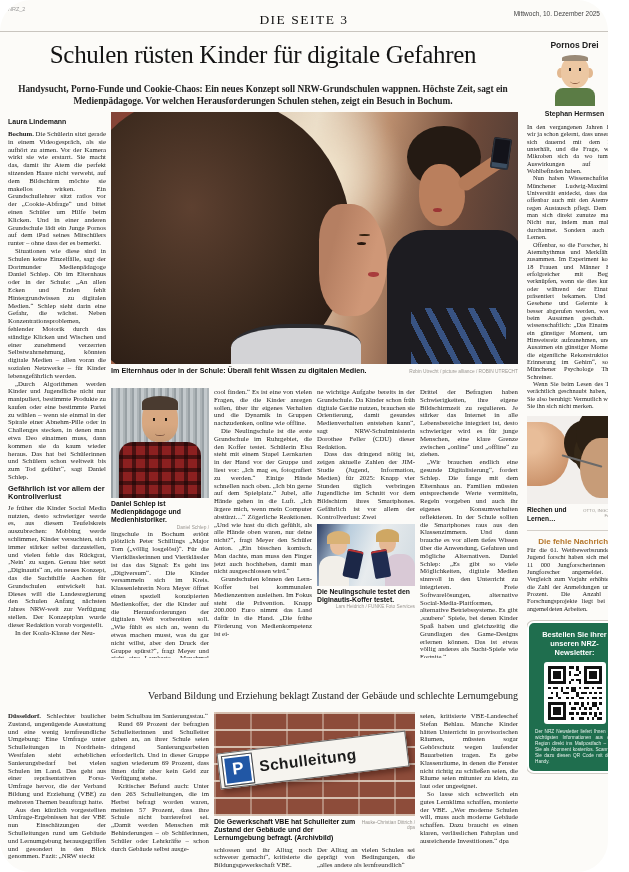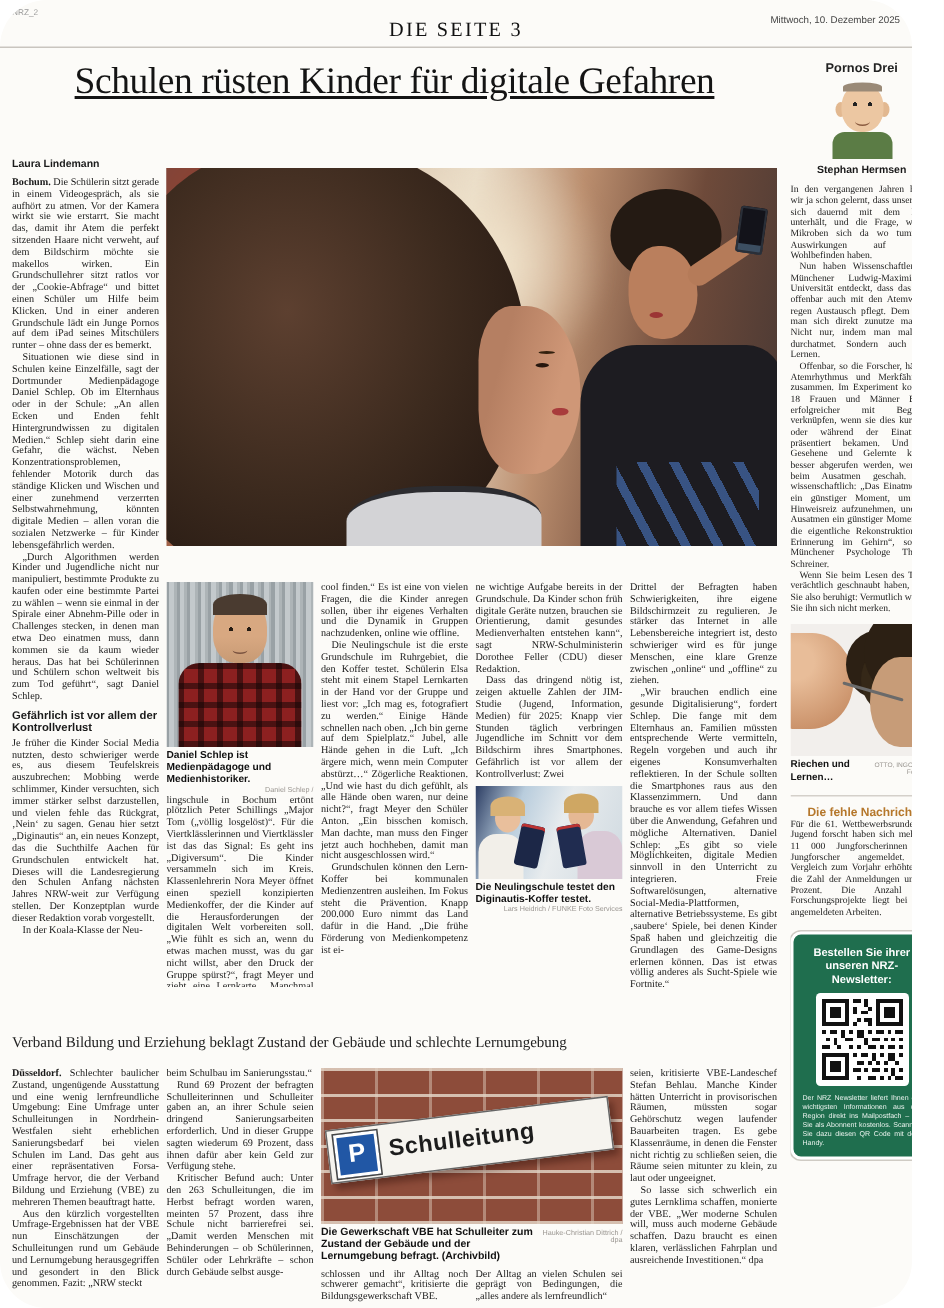--- a/index.html
+++ b/index.html
@@ -6,21 +6,21 @@
   .page{position:relative;width:608px;height:872px;background:#fcfbf8;overflow:hidden;
         font-family:"Liberation Serif",serif;color:#1a1a1a;-webkit-hyphens:auto;hyphens:auto;border-radius:31px;}
   
   .edition{position:absolute;left:8px;top:6px;font:5.5px "Liberation Sans",sans-serif;color:#999;}
   .pagetitle{position:absolute;left:0;top:12px;width:100%;text-align:center;
              font:13.5px "Liberation Serif",serif;letter-spacing:1.5px;color:#111;}
   .pagedate{position:absolute;right:8px;top:10px;font:6.5px "Liberation Sans",sans-serif;color:#444;}
   .head-rule{position:absolute;left:0;top:31px;width:629px;height:1px;background:#c9c5bf;}
   
   .headline{position:absolute;left:4px;top:40px;width:518px;margin:0;text-align:center;
-            font:normal 25px/30px "Liberation Serif",serif;color:#141414;letter-spacing:-.3px;white-space:nowrap;text-decoration:underline;}
+            font:normal 25px/30px "Liberation Serif",serif;color:#141414;letter-spacing:-.3px;white-space:nowrap;}
   .standfirst{position:absolute;left:16px;top:84px;width:494px;margin:0;text-align:center;
               font:bold 9.3px/11.8px "Liberation Serif",serif;color:#222;}
   .col{position:absolute;width:98px;overflow:hidden;}
   .col p{margin:0;font-size:6.8px;line-height:7.8px;text-align:justify;text-indent:7px;}
   .col p.nofl{text-indent:0;}
   .byline{font:bold 7px "Liberation Sans",sans-serif;margin:0 0 5px;}
   .crosshead{margin:4px 0 2px;font:bold 7.5px/8.5px "Liberation Sans",sans-serif;}
   .lead{font-weight:bold;}
   figure{margin:0;}
   .caption{font:bold 6.8px/8.2px "Liberation Sans",sans-serif;color:#111;margin-top:2px;}
@@ -45,21 +45,21 @@
   .mp-woman-arm{left:344px;top:52px;width:56px;height:15px;border-radius:8px;background:#b57b59;transform:rotate(-34deg);}
   .mp-woman-body{left:276px;top:118px;width:135px;height:140px;border-radius:28% 18% 0 0;background:#1d1c21;}
   .mp-straps{left:300px;top:196px;width:95px;height:56px;opacity:.85;
      background:repeating-linear-gradient(62deg,#3d5d94 0 6px,#1d1c21 6px 19px);}
   .mp-phone{left:381px;top:26px;width:18px;height:31px;border-radius:2px;background:#13131a;transform:rotate(8deg);
      box-shadow:inset 0 0 0 1.5px #2a2f38,inset 0 -6px 0 #3c4e61;}
   .main-capbar{position:absolute;left:111px;top:367px;width:407px;display:flex;align-items:baseline;}
   .main-capbar .caption{font-size:7.2px;margin:0;}
   .main-capbar .credit{margin-left:auto;}
   
-  .c1{left:8px;top:106px;height:544px;}
+  .c1{left:8px;top:118px;height:544px;}
   .c2{left:111px;top:388px;height:270px;}
   .c3{left:214px;top:388px;height:270px;}
   .c4{left:317px;top:388px;height:270px;}
   .c5{left:420px;top:388px;height:270px;}
   
   .schlep{width:98px;height:110px;position:relative;overflow:hidden;margin-bottom:1px;
      background:repeating-linear-gradient(90deg,#99a1a5 0 2px,#c3c9cc 2px 5px,#adb4b7 5px 7px);}
   .sp{position:absolute;}
   .sp-head{left:31px;top:10px;width:36px;height:44px;border-radius:46% 46% 42% 42%;background:linear-gradient(#d8a881 60%,#c79a74);}
   .sp-hair{left:31px;top:8px;width:36px;height:14px;border-radius:50% 50% 0 0;background:#4a3b30;}
@@ -76,21 +76,21 @@
   .kp-h1{left:10px;top:7px;width:23px;height:13px;border-radius:50% 50% 0 0;background:#d9b276;}
   .kp-f2{left:62px;top:10px;width:17px;height:19px;border-radius:50%;background:#e5b894;}
   .kp-h2{left:59px;top:5px;width:23px;height:13px;border-radius:50% 50% 0 0;background:#cfa763;}
   .kp-c1{left:28px;top:26px;width:16px;height:28px;background:#1c2747;transform:rotate(12deg);border-radius:2px;box-shadow:inset 0 2px 0 #b33;}
   .kp-c2{left:56px;top:26px;width:16px;height:28px;background:#202c50;transform:rotate(-10deg);border-radius:2px;box-shadow:inset 0 2px 0 #b33;}
   .kp-body1{left:2px;top:32px;width:30px;height:30px;border-radius:40% 40% 0 0;background:#f2efe9;}
   .kp-body2{left:68px;top:30px;width:30px;height:32px;border-radius:40% 40% 0 0;background:#d9c9d6;}
   
   .u-headline{position:absolute;left:8px;top:658px;width:510px;margin:0;text-align:center;
      font:normal 20px/24px "Liberation Serif",serif;color:#141414;white-space:nowrap;}
-  .u-standfirst{position:absolute;left:8px;top:690px;width:510px;margin:0;text-align:left;
+  .u-standfirst{position:absolute;left:8px;top:690px;width:510px;margin:0;text-align:right;
      font:10px/12px "Liberation Serif",serif;color:#222;}
   .u1{left:8px;top:712px;height:160px;}
   .u2{left:111px;top:712px;height:160px;}
   .u5{left:420px;top:712px;height:160px;}
   .ublock{position:absolute;left:214px;top:712px;width:201px;}
   .signphoto{width:201px;height:104px;position:relative;overflow:hidden;
      background:#8d4c3a;
      background-image:repeating-linear-gradient(0deg,rgba(226,211,196,.85) 0 2px,transparent 2px 17px),
                       repeating-linear-gradient(90deg,rgba(226,211,196,.45) 0 2px,transparent 2px 36px);}
   .sign{position:absolute;left:4px;top:30px;width:188px;height:34px;background:#f6f4ef;border:1px solid #666;
@@ -145,38 +145,43 @@
 <body>
 
 <div class="page">
 
   <span class="edition">NRZ_2</span>
   <div class="pagetitle">DIE SEITE 3</div>
   <span class="pagedate">Mittwoch, 10. Dezember 2025</span>
   <div class="head-rule"></div>
 
   <h1 class="headline">Schulen rüsten Kinder für digitale Gefahren</h1>
+  <p class="standfirst">Handysucht, Porno-Funde und Cookie-Chaos: Ein neues Konzept soll NRW-Grundschulen wappnen. Höchste Zeit, sagt ein Medienpädagoge. Vor welchen Herausforderungen Schulen stehen, zeigt ein Besuch in Bochum.</p>
 
   <figure class="main-photo">
     <div class="mp mp-brick"></div>
     <div class="mp mp-sky"></div>
     <div class="mp mp-girl-hair"></div>
     <div class="mp mp-girl-face"></div>
     <div class="mp mp-girl-brow"></div>
     <div class="mp mp-girl-eye"></div>
     <div class="mp mp-girl-lips"></div>
     <div class="mp mp-girl-shirt"></div>
     <div class="mp mp-woman-body"></div>
     <div class="mp mp-straps"></div>
     <div class="mp mp-woman-hair"></div>
     <div class="mp mp-woman-face"></div>
     <div class="mp mp-woman-lips"></div>
     <div class="mp mp-woman-arm"></div>
     <div class="mp mp-phone"></div>
   </figure>
+  <div class="main-capbar">
+    <span class="caption">Im Elternhaus oder in der Schule: Überall fehlt Wissen zu digitalen Medien.</span>
+    <span class="credit">Robin Utrecht / picture alliance / ROBIN UTRECHT</span>
+  </div>
 
   <div class="col c1">
     <div class="byline">Laura Lindemann</div>
     <p class="nofl"><span class="lead">Bochum.</span> <span>Die Schülerin sitzt gerade in einem Videogespräch, als sie aufhört zu atmen. Vor der Kamera wirkt sie wie erstarrt. Sie macht das, damit ihr Atem die perfekt sitzenden Haare nicht verweht, auf dem Bildschirm möchte sie makellos wirken. Ein Grundschullehrer sitzt ratlos vor der „Cookie-Abfrage“ und bittet einen Schüler um Hilfe beim Klicken. Und in einer anderen Grundschule lädt ein Junge Pornos auf dem iPad seines Mitschülers runter – ohne dass der es bemerkt.</span></p>
     <p>Situationen wie diese sind in Schulen keine Einzelfälle, sagt der Dortmunder Medienpädagoge Daniel Schlep. Ob im Elternhaus oder in der Schule: „An allen Ecken und Enden fehlt Hintergrundwissen zu digitalen Medien.“ Schlep sieht darin eine Gefahr, die wächst. Neben Konzentrationsproblemen, fehlender Motorik durch das ständige Klicken und Wischen und einer zunehmend verzerrten Selbstwahrnehmung, könnten digitale Medien – allen voran die sozialen Netzwerke – für Kinder lebensgefährlich werden.</p>
     <p>„Durch Algorithmen werden Kinder und Jugendliche nicht nur manipuliert, bestimmte Produkte zu kaufen oder eine bestimmte Partei zu wählen – wenn sie einmal in der Spirale einer Abnehm-Pille oder in Challenges stecken, in denen man etwa Deo einatmen muss, dann kommen sie da kaum wieder heraus. Das hat bei Schülerinnen und Schülern schon weltweit bis zum Tod geführt“, sagt Daniel Schlep.</p>
     <h3 class="crosshead">Gefährlich ist vor allem der Kontrollverlust</h3>
     <p class="nofl">Je früher die Kinder Social Media nutzten, desto schwieriger werde es, aus diesem Teufelskreis auszubrechen: Mobbing werde schlimmer, Kinder versuchten, sich immer stärker selbst darzustellen, und vielen fehle das Rückgrat, ‚Nein‘ zu sagen. Genau hier setzt „Diginautis“ an, ein neues Konzept, das die Suchthilfe Aachen für Grundschulen entwickelt hat. Dieses will die Landesregierung den Schulen Anfang nächsten Jahres NRW-weit zur Verfügung stellen. Der Konzeptplan wurde dieser Redaktion vorab vorgestellt.</p>
     <p>In der Koala-Klasse der Neu-</p>
   </div>

